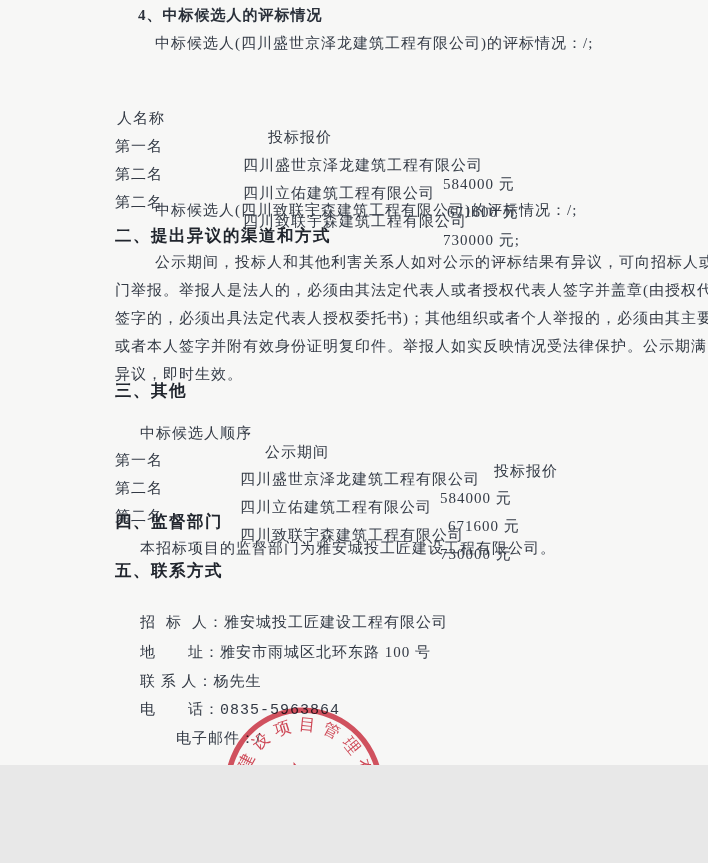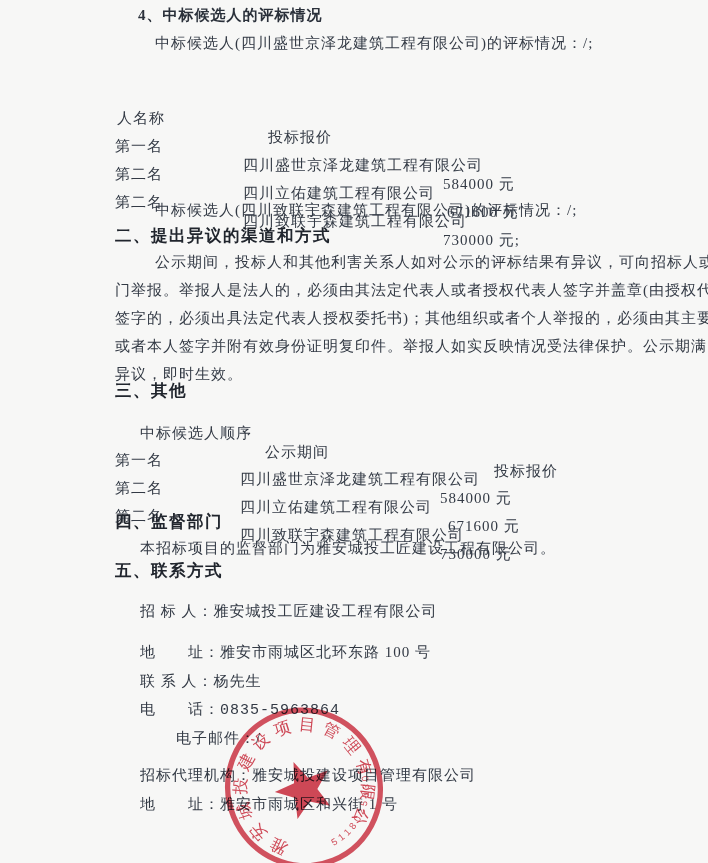--- a/index.html
+++ b/index.html
@@ -1,18 +1,18 @@
 <!DOCTYPE html>
 <html><head>
 <meta charset="utf-8">
 <style>
   html,body{margin:0;padding:0;background:#e8e8e8;}
   .page{
     position:relative;
-    width:708px;height:863px;
+    width:708px;height:765px;
     margin:0 auto;
     background:#f7f7f6;
     overflow:hidden;
     font-family:"Liberation Serif","DejaVu Serif",serif;
     color:#333a45;
   }
   .line{
     position:absolute;
     left:0;right:0;
     font-size:15px;
@@ -100,21 +100,21 @@
   <div class="line" style="top:488px;">
     <span class="cell" style="left:115px">第二名</span>
     <span class="cell" style="left:240px">四川致联宇森建筑工程有限公司</span>
     <span class="cell" style="left:440px">730000 元</span>
   </div>
 
   <div class="line heading" style="top:512px;"><span class="cell" style="left:115px">四、监督部门</span></div>
   <div class="line" style="top:539px;"><span class="cell" style="left:140px">本招标项目的监督部门为雅安城投工匠建设工程有限公司。</span></div>
 
   <div class="line heading" style="top:561px;"><span class="cell" style="left:115px">五、联系方式</span></div>
-  <div class="line" style="top:583px;">
+  <div class="line" style="top:595px;font-family:Liberation Mono, monospace;">
     <span class="cell" style="left:140px"><span>招 标 人：</span><span>雅安城投工匠建设工程有限公司</span></span>
   </div>
   <div class="line" style="top:624px;">
     <span class="cell" style="left:140px"><span>地　　址：</span><span>雅安市雨城区北环东路 100 号</span></span>
   </div>
   <div class="line" style="top:653px;">
     <span class="cell" style="left:140px"><span>联 系 人：</span><span>杨先生</span></span>
   </div>
   <div class="line" style="top:682px;font-family:Liberation Mono, monospace;">
     <span class="cell" style="left:140px"><span>电　　话：</span><span>0835-5963864</span></span>

